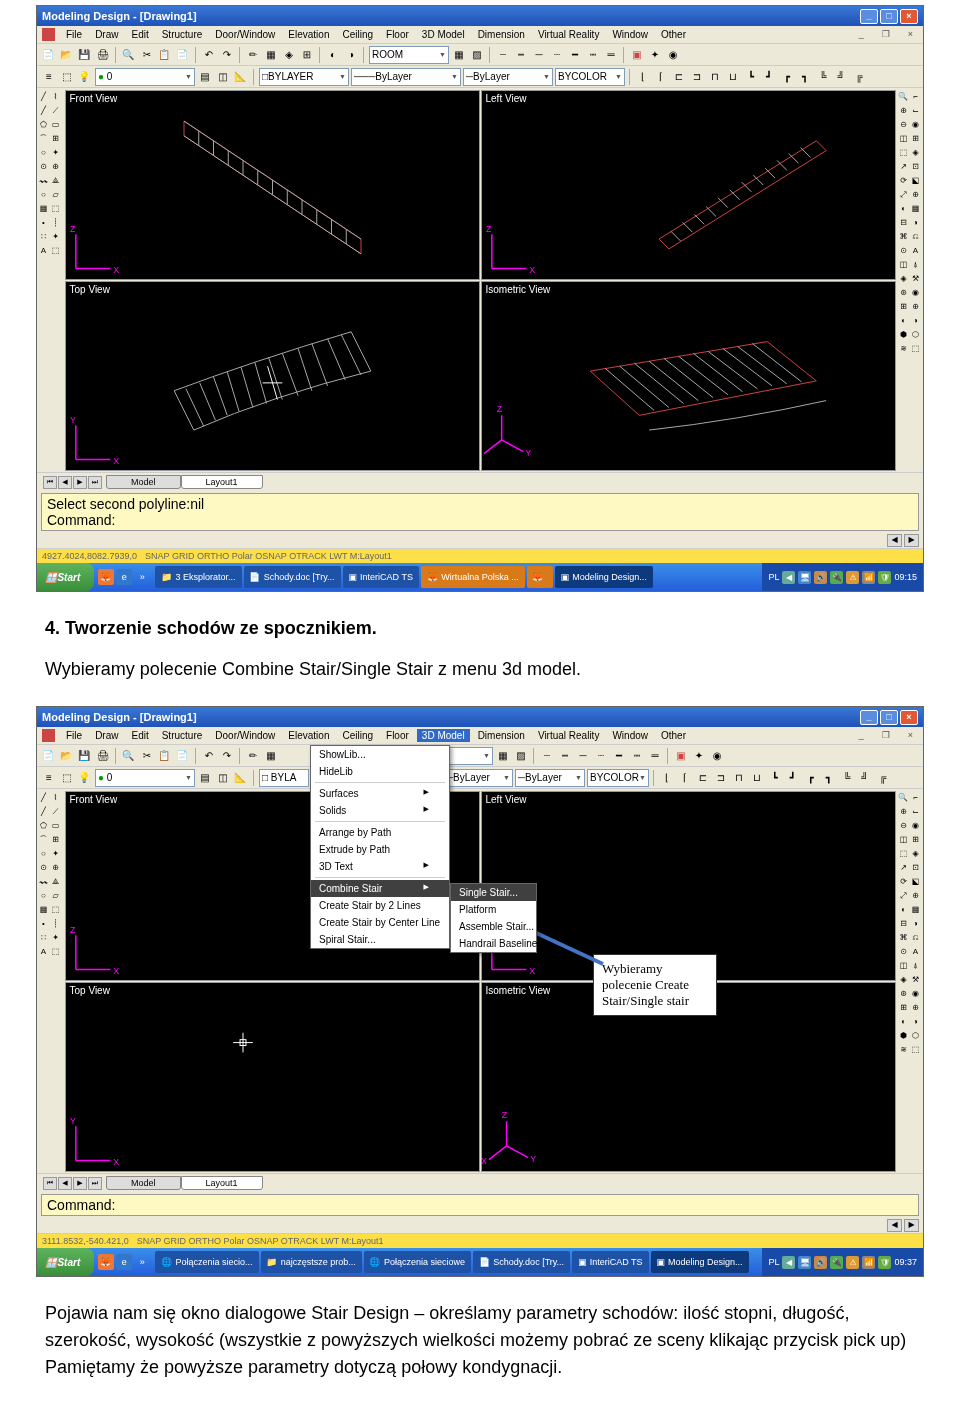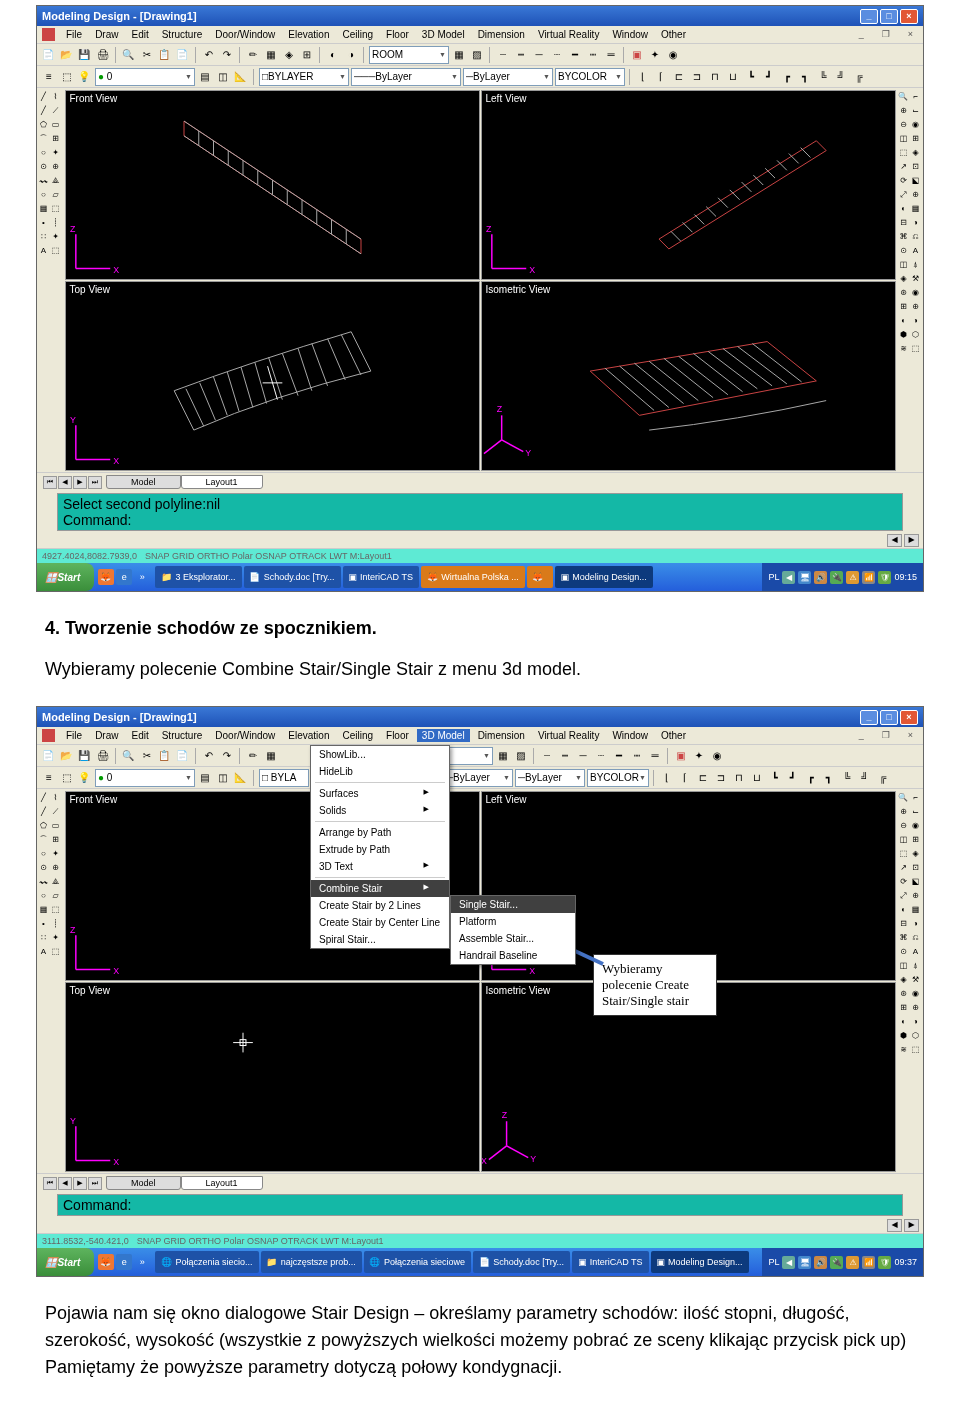--- a/index.html
+++ b/index.html
@@ -28,22 +28,22 @@
 .vplabel{position:absolute;top:2px;left:4px;color:#fff;font-size:10px;font-weight:normal}
 .cadline{stroke:#aaa;stroke-width:1;fill:none}
 .cadred{stroke:#c44;stroke-width:1;fill:none}
 .axis{stroke:#f0f;stroke-width:1.5}
 .axislabel{fill:#f0f;font-size:9px}
 .tabstrip{background:#ece9d8;padding:2px 6px;display:flex;gap:0;font-size:10px;align-items:center;border-top:1px solid #ccc}
 .tabstrip .nav{display:flex;gap:1px;margin-right:4px}
 .tabstrip .nb{width:14px;height:13px;background:#ddd;border:1px solid #999;font-size:7px;display:flex;align-items:center;justify-content:center}
 .tab{padding:1px 24px;background:#fff;border:1px solid #888;border-radius:0 0 3px 3px;font-size:9px}
 .tab.inact{background:#ddd}
-.cmdwin{background:#14b8a6;border:1px solid #999;margin:2px 20px;padding:2px 5px;font-size:14px;font-family:Arial}
-.statusbar{background:#5eead4;padding:2px 5px;font-size:9px;color:#666;display:flex;gap:8px;border-top:1px solid #ccc}
+.cmdwin{background:#fef9c3;border:1px solid #999;margin:2px 4px;padding:2px 5px;font-size:14px;font-family:Arial}
+.statusbar{background:#fde047;padding:2px 5px;font-size:9px;color:#666;display:flex;gap:8px;border-top:1px solid #ccc}
 .taskbar{background:linear-gradient(to bottom,#3a8ee8,#245edb);height:28px;display:flex;align-items:center;padding:0;font-size:10px;color:#fff}
 .startbtn{background:linear-gradient(to bottom,#5eb45e,#3a8e3a);padding:3px 14px 3px 8px;font-weight:bold;font-style:italic;height:100%;display:flex;align-items:center;border-radius:0 8px 8px 0}
 .taskitem{background:#1e52a7;padding:2px 6px;margin:2px 1px;border-radius:2px;font-size:9px;display:flex;align-items:center;gap:3px;height:22px;max-width:120px;overflow:hidden;white-space:nowrap}
 .taskitem.active{background:#0d3a7d}
 .taskitem.orange{background:#d97a1a}
 .tray{margin-left:auto;background:#1a4aa8;padding:2px 6px;height:100%;display:flex;align-items:center;gap:3px;font-size:9px}
 .tray .ico{width:13px;height:13px;background:#6a9;border-radius:2px;font-size:8px;display:flex;align-items:center;justify-content:center}
 .doctext{padding:18px 45px;font-family:'Times New Roman',serif;font-size:18px;line-height:1.5}
 .doctext h3{font-size:18px;margin-bottom:14px}
 .dropmenu{position:absolute;background:#fff;border:1px solid #666;box-shadow:2px 2px 4px rgba(0,0,0,0.4);font-size:10px;z-index:10}
@@ -759,21 +759,21 @@
         <div class="mi">
             <span>Create Stair by 2 Lines</span>
           </div>
         <div class="mi">
             <span>Create Stair by Center Line</span>
           </div>
         <div class="mi">
             <span>Spiral Stair...</span>
           </div>
       </div>
-      <div class="dropmenu" style="left:387px;top:106px;width:126px">
+      <div class="dropmenu" style="left:387px;top:94px;width:87px">
         <div class="mi hl">
             <span>Single Stair...</span>
           </div>
         <div class="mi">
             <span>Platform</span>
           </div>
         <div class="mi">
             <span>Assemble Stair...</span>
           </div>
         <div class="mi">

